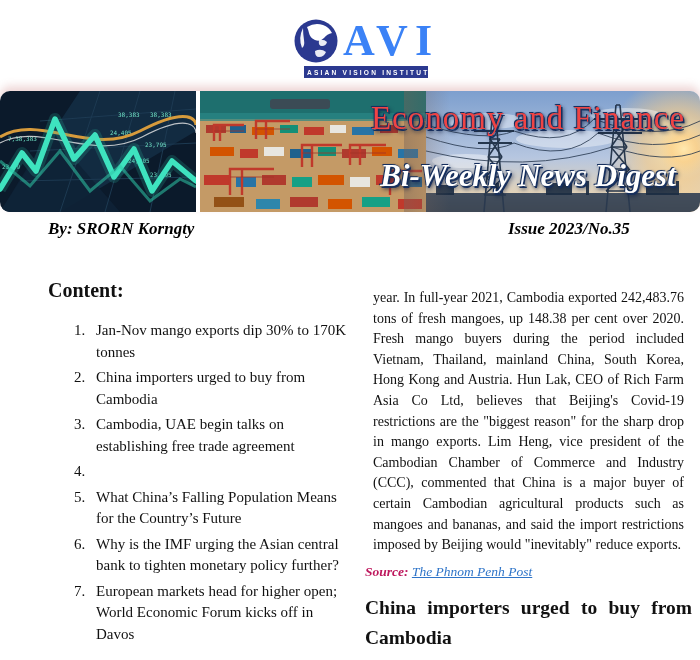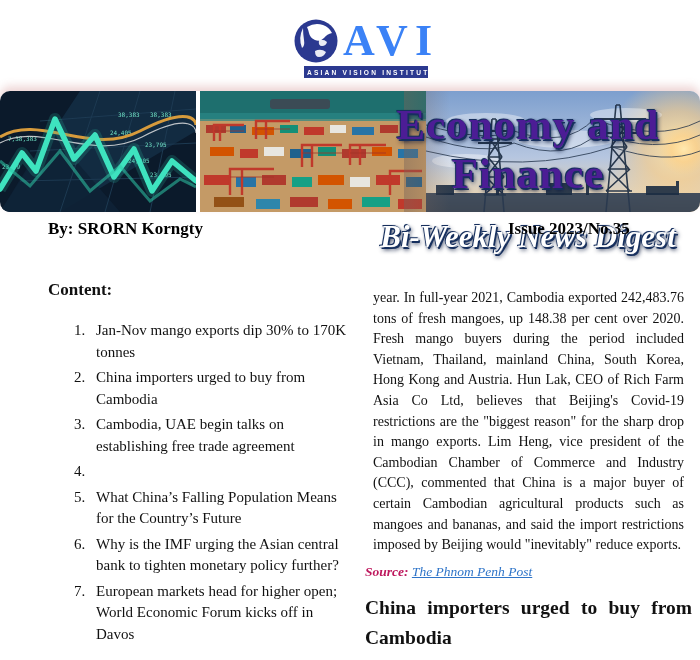--- a/index.html
+++ b/index.html
@@ -17,37 +17,37 @@
   
   .banner{position:absolute;top:91px;left:0;width:700px;height:121px;border-radius:10px;
           overflow:hidden;display:flex;box-shadow:0 -5px 8px rgba(236,210,210,.9);}
   .banner .sep{width:4px;background:#fff;}
   .panel{height:121px;}
   .panel svg{display:block;height:121px;}
   .blend{position:absolute;top:0;left:404px;width:46px;height:121px;
          background:linear-gradient(to right, rgba(120,100,90,.45), rgba(120,100,90,0));}
   .banner-text{position:absolute;top:91px;left:358px;width:340px;height:121px;text-align:center;
                pointer-events:none;}
-  .banner-title{margin-top:9px;font-size:43px;font-weight:700;color:#4c1d95;letter-spacing:1px;
+  .banner-title{margin-top:9px;font-size:33px;font-weight:400;color:#ef4444;letter-spacing:1px;
         text-shadow:0 0 2px #17305e,1.5px 1.5px 0 #17305e,-1px -1px 0 #17305e,2px 3px 4px rgba(10,25,60,.85);}
   .banner-subtitle{margin-top:21px;font-size:31px;font-style:italic;font-weight:600;color:#fff;
         text-shadow:0 0 2px #17305e,1.5px 1.5px 0 #17305e,-1px -1px 0 #17305e,2px 3px 4px rgba(10,25,60,.85);}
 
   
   .byline{position:absolute;top:219px;left:0;width:624px;height:24px;
-          font-weight:bold;font-size:17px;color:#000;padding-left:32px;}
+          font-weight:bold;font-style:italic;font-size:17px;color:#000;padding-left:32px;}
   .byline span{position:absolute;top:0;white-space:nowrap;}
   .by-author{left:48px;} .by-date{left:278px;} .by-issue{left:508px;}
 
   
   .columns{position:absolute;top:277px;left:48px;width:644px;display:flex;gap:15px;}
   .col-left{width:302px;padding-top:3px;}
   .col-right{width:327px;padding-top:3px;}
 
-  .toc-heading{font-size:17px;font-weight:bold;margin:0 0 20px 0;line-height:20px;}
+  .toc-heading{font-size:20px;font-weight:bold;margin:0 0 20px 0;line-height:20px;}
   .toc-list{margin:0;padding:0;list-style:none;}
   .toc-item{display:flex;margin:0 0 4px 0;font-size:15px;line-height:21.5px;}
   .toc-num{width:22px;margin-left:26px;flex:none;}
   .toc-text{width:252px;}
 
   .article-body{margin:8px;font-size:14px;line-height:20.6px;text-align:justify;}
   .source-line{margin-top:7px;font-size:13.5px;font-style:italic;}
   .source-label{font-weight:bold;color:#be185d;}
   .source-link{color:#2e74c8;text-decoration:underline;cursor:pointer;}
   .next-heading{margin-top:13px;font-size:19.5px;font-weight:bold;line-height:30px;text-align:justify;}

